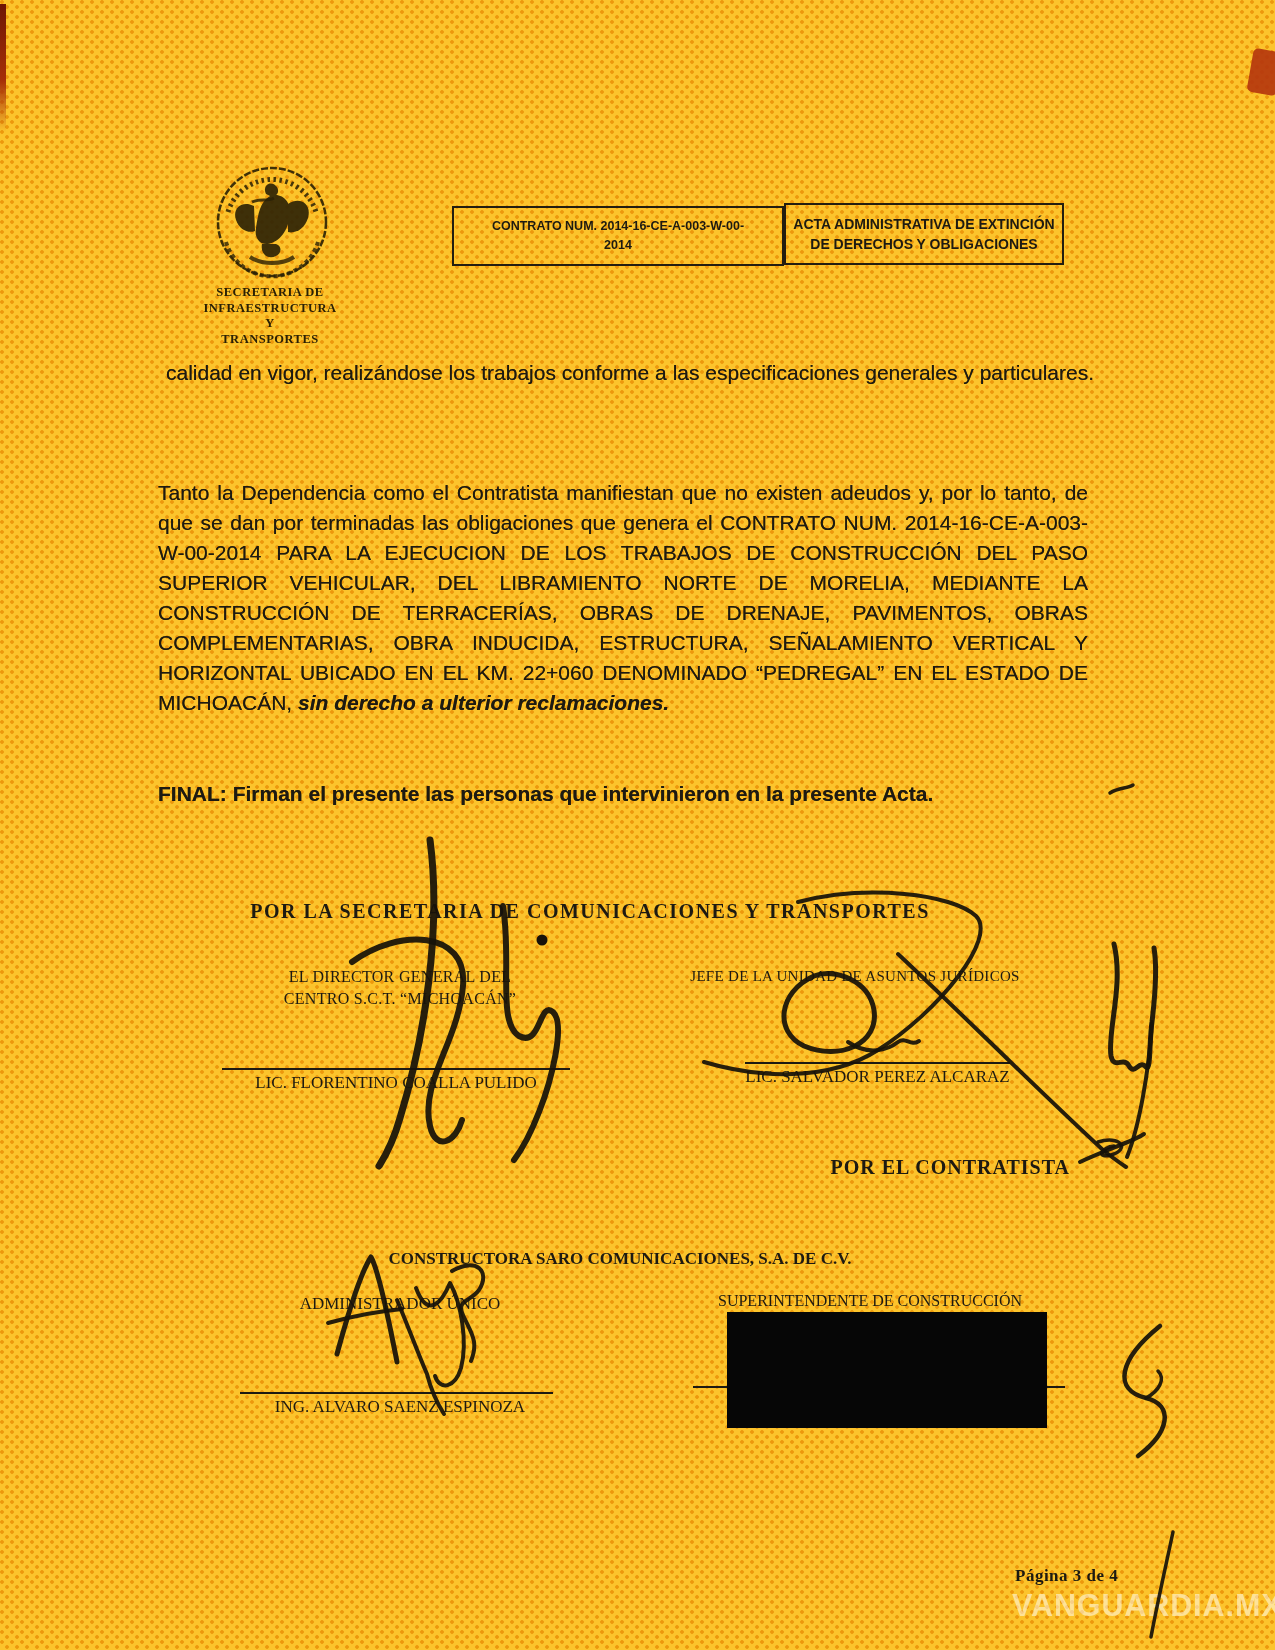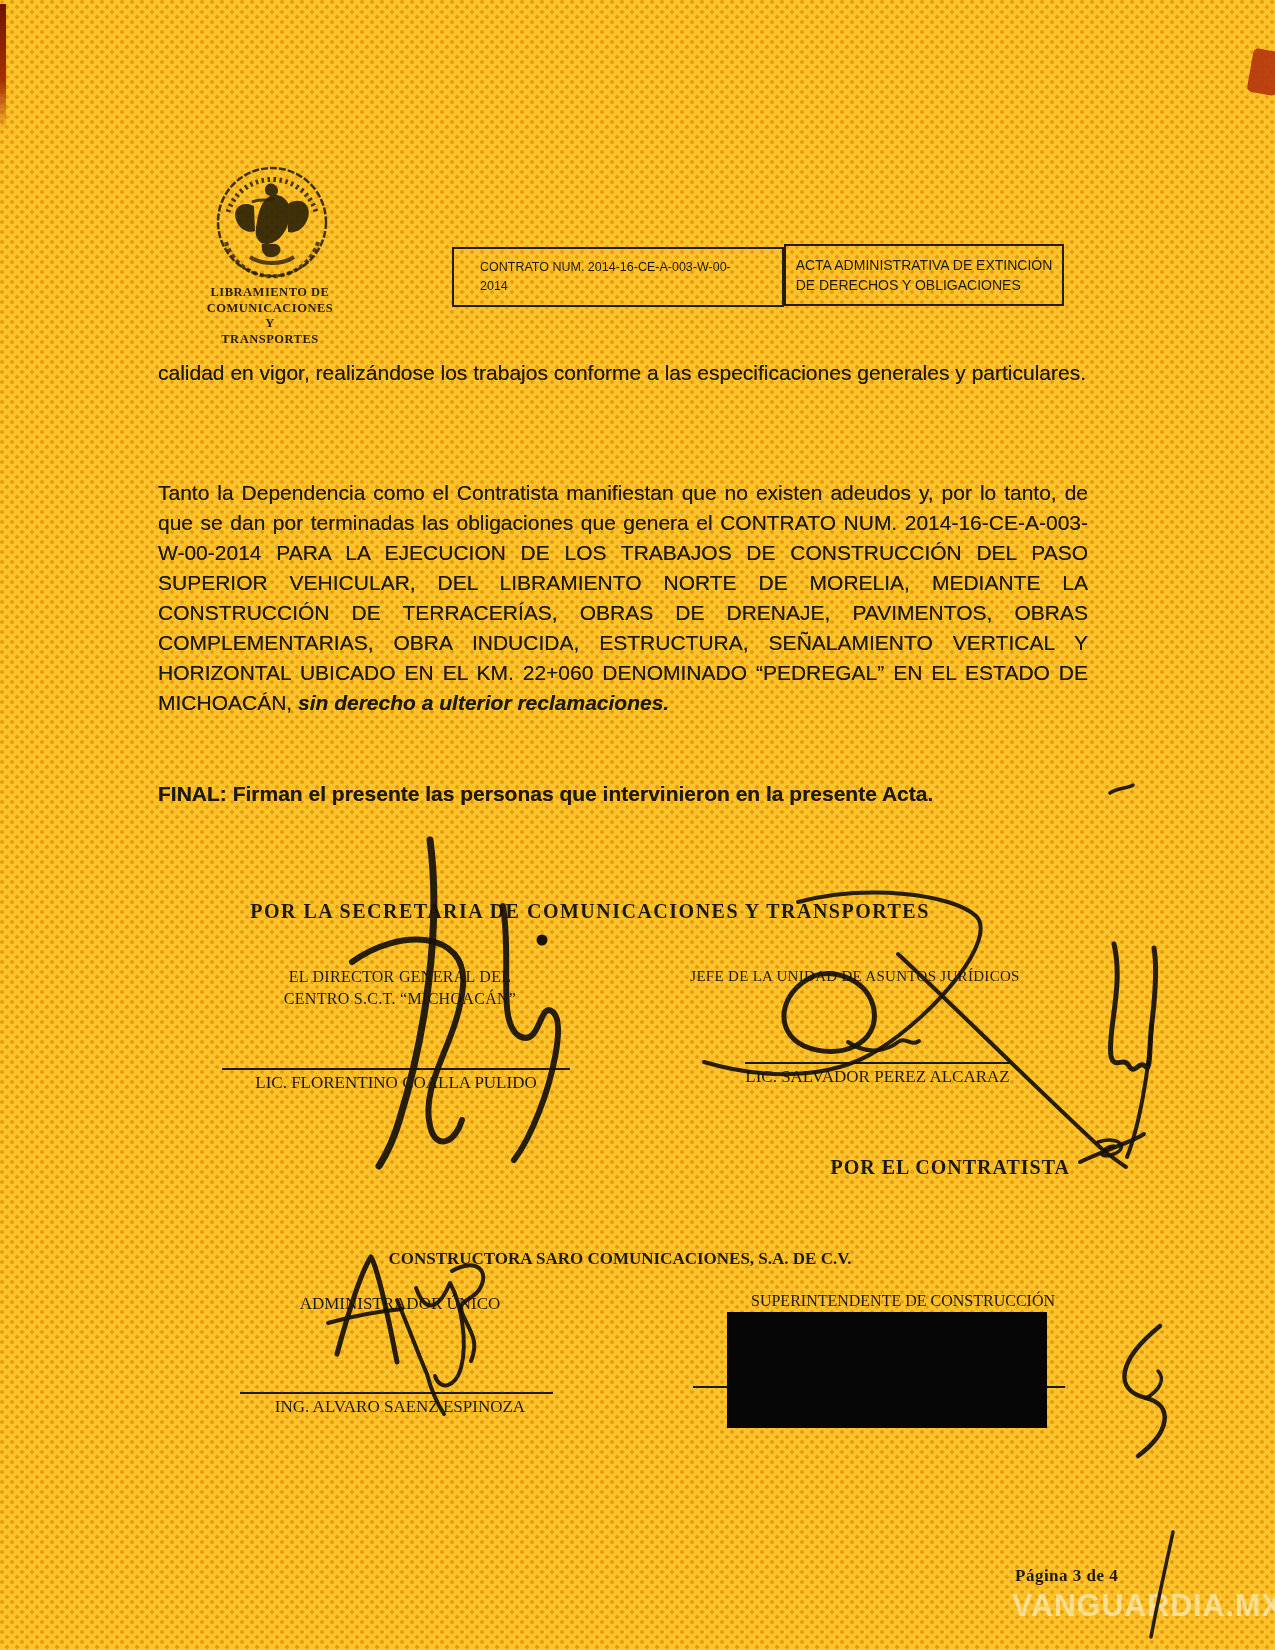--- a/index.html
+++ b/index.html
@@ -19,47 +19,47 @@
   .edge-left{left:0;top:4px;width:6px;height:128px;
     background:linear-gradient(#6e1404,#a63008 60%,rgba(166,48,8,0));}
   .blot-tr{left:1250px;top:50px;width:30px;height:44px;background:#b5370e;
     transform:rotate(10deg);border-radius:5px;opacity:.92;}
   
   .seal{left:192px;top:150px;width:160px;height:150px;}
   .seal-caption{left:159px;top:285px;width:222px;text-align:center;
     font-family:"Liberation Serif","DejaVu Serif",serif;font-weight:bold;
     font-size:12.5px;line-height:15.5px;letter-spacing:.5px;color:#2a2106;}
   .hbox{border:2px solid #221d10;display:flex;align-items:center;justify-content:center;
-    text-align:left;font-weight:normal;box-sizing:border-box;margin-top:41px;}
+    text-align:center;font-weight:bold;box-sizing:border-box;}
   .contract-box{left:452px;top:206px;width:332px;height:60px;font-size:12.5px;line-height:19px;padding:0 26px;}
   .acta-box{left:784px;top:203px;width:280px;height:62px;font-size:14px;line-height:20px;padding:0 6px;}
   
   .bodytext{left:158px;width:930px;font-size:21px;line-height:30px;text-align:justify;
     text-shadow:0 0 .5px rgba(40,30,10,.75);}
-  .p-intro{top:358px;}
+  .p-intro{top:358px;margin-left:8px;}
   .h-section{top:448px;font-weight:bold;text-align:left;}
   .p-section{top:478px;}
   .bi{font-weight:bold;font-style:italic;}
   .p-final{top:779px;font-weight:bold;text-align:left;}
   
   .ser{font-family:"Liberation Serif","DejaVu Serif",serif;}
   .sct-heading{left:140px;top:900px;width:900px;text-align:center;font-weight:bold;
     font-size:20px;letter-spacing:1.5px;}
   .role-director{left:250px;top:966px;width:300px;text-align:center;font-size:16px;line-height:22px;letter-spacing:.3px;}
   .role-juridico{left:690px;top:968px;width:330px;text-align:center;font-size:15px;letter-spacing:.3px;}
   .sigline{border-top:2px solid #1d1a12;height:0;}
   .line-director{left:222px;top:1068px;width:348px;}
   .name-director{left:222px;top:1073px;width:348px;text-align:center;font-size:17px;}
   .line-juridico{left:745px;top:1062px;width:265px;}
   .name-juridico{left:715px;top:1067px;width:325px;text-align:center;font-size:17px;}
   .contractor-heading{left:170px;top:1156px;width:900px;text-align:right;font-weight:bold;
     font-size:20px;letter-spacing:1px;}
   .contractor-company{left:170px;top:1249px;width:900px;text-align:center;font-weight:bold;font-size:17px;}
   .role-admin{left:250px;top:1294px;width:300px;text-align:center;font-size:17px;}
-  .role-super{left:685px;top:1292px;width:370px;text-align:right;font-size:16px;}
+  .role-super{left:685px;top:1292px;width:370px;text-align:center;font-size:16px;}
   .line-admin{left:240px;top:1392px;width:313px;}
   .name-admin{left:224px;top:1397px;width:352px;text-align:center;font-size:17px;}
   .line-super{left:693px;top:1386px;width:372px;z-index:1;}
   .redaction{left:727px;top:1312px;width:320px;height:116px;background:#060606;z-index:4;}
   .page-number{left:998px;top:1566px;font-weight:bold;font-size:17px;letter-spacing:.5px;margin-left:17px;}
   .watermark{left:1012px;top:1588px;font-weight:bold;font-size:31px;letter-spacing:1px;
     color:rgba(255,255,250,.52);white-space:nowrap;transform:scaleX(.98);transform-origin:left;z-index:2;}
   .ink{left:0;top:0;width:1275px;height:1650px;z-index:3;pointer-events:none;}
   .ink path{fill:none;stroke:#17120a;stroke-linecap:round;stroke-linejoin:round;opacity:.93;}
 </style>
@@ -83,21 +83,21 @@
       <g fill="#2a2106" opacity=".9">
         <path d="M 78,46 C 90,42 100,52 98,66 C 96,80 88,92 76,94 C 68,95 62,88 64,78 C 66,64 68,52 78,46 Z"></path>
         <path d="M 96,54 C 108,46 120,54 116,68 C 113,78 104,84 96,82 Z"></path>
         <path d="M 62,56 C 50,50 40,58 44,70 C 47,79 56,84 63,81 Z"></path>
         <path d="M 74,44 C 70,36 78,30 84,36 C 88,40 86,46 80,47 Z"></path>
         <path d="M 70,94 C 68,104 76,110 84,106 C 90,103 90,96 84,94 Z"></path>
       </g>
     </svg>
   </div>
   <div class="abs seal-caption">
-    <div>LIBRAMIENTO DE COMUNICACIONES</div>
+    <div>SECRETARIA DE INFRAESTRUCTURA</div>
     <div>Y</div>
     <div>TRANSPORTES</div>
   </div>
 
   <div class="abs hbox contract-box">
     <span>CONTRATO NUM. 2014-16-CE-A-003-W-00-2014</span>
   </div>
   <div class="abs hbox acta-box">
     <div>
       <div>ACTA ADMINISTRATIVA DE EXTINCIÓN</div>

